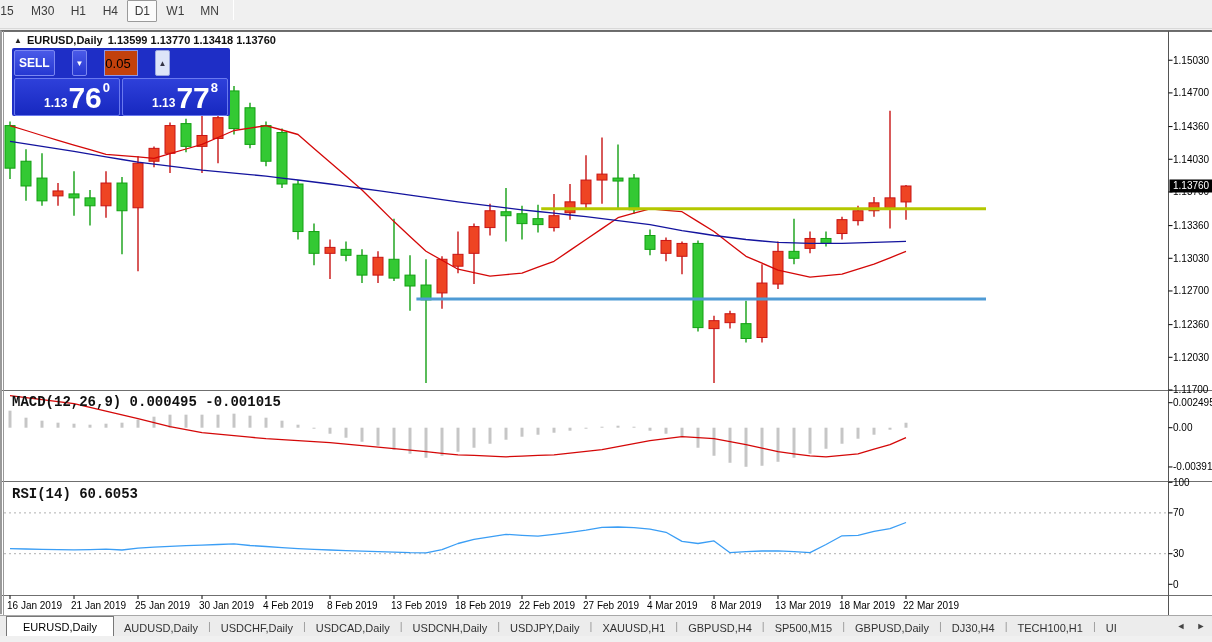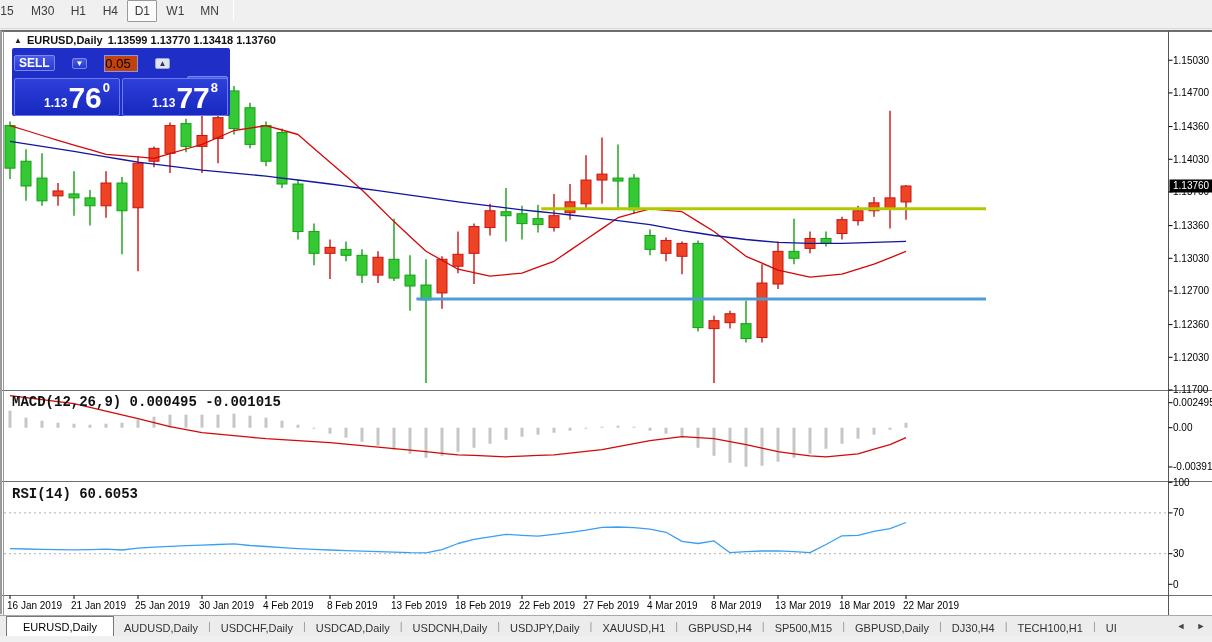--- a/index.html
+++ b/index.html
@@ -17,21 +17,21 @@
   .chart-area{position:absolute;left:0;top:30px;width:1212px;height:584px;background:#ffffff;
     border-top:1px solid #6a6a6a;border-left:2px solid #9a9a9a;border-right:1px solid #9a9a9a;}
   .chart-svg{position:absolute;left:0;top:0;}
   .symbol-label{position:absolute;left:12px;top:3px;font-size:11px;font-weight:700;color:#111;
     display:flex;align-items:center;gap:5px;}
   .symbol-label .tri{font-size:8px;color:#222;}
   .ind-label{position:absolute;left:10px;font-size:14px;font-weight:700;color:#111;font-family:Liberation Mono, monospace;}
   
   .trade-panel{position:absolute;left:10px;top:17px;width:218px;height:68px;background:#1e2ec6;
     padding:2px;border-radius:2px;}
-  .tp-row1{display:flex;height:26px;gap:17px;align-items:center;}
+  .tp-row1{display:flex;height:26px;gap:17px;}
   .tp-btn{background:linear-gradient(#4a5ae8,#2638d2);border:1px solid #7c88f0;border-radius:2px;
     color:#fff;font-size:12px;font-weight:700;display:flex;align-items:center;justify-content:center;}
   .tp-sell{width:50px;}
   .tp-buy{width:50px;margin-top:42px;}
   .tp-vdown{width:19px;font-size:8px;}
   .tp-field{flex:1;background:#c2410c;border:1px solid #8a96e8;display:flex;align-items:center;
     justify-content:flex-end;padding-right:6px;font-size:13px;color:#000;}
   .tp-vup{width:19px;background:#dde4f8;border:1px solid #9aa6e0;border-radius:2px;color:#334;
     font-size:8px;display:flex;align-items:center;justify-content:center;}
   .tp-row2{display:flex;height:38px;gap:2px;margin-top:2px;}

